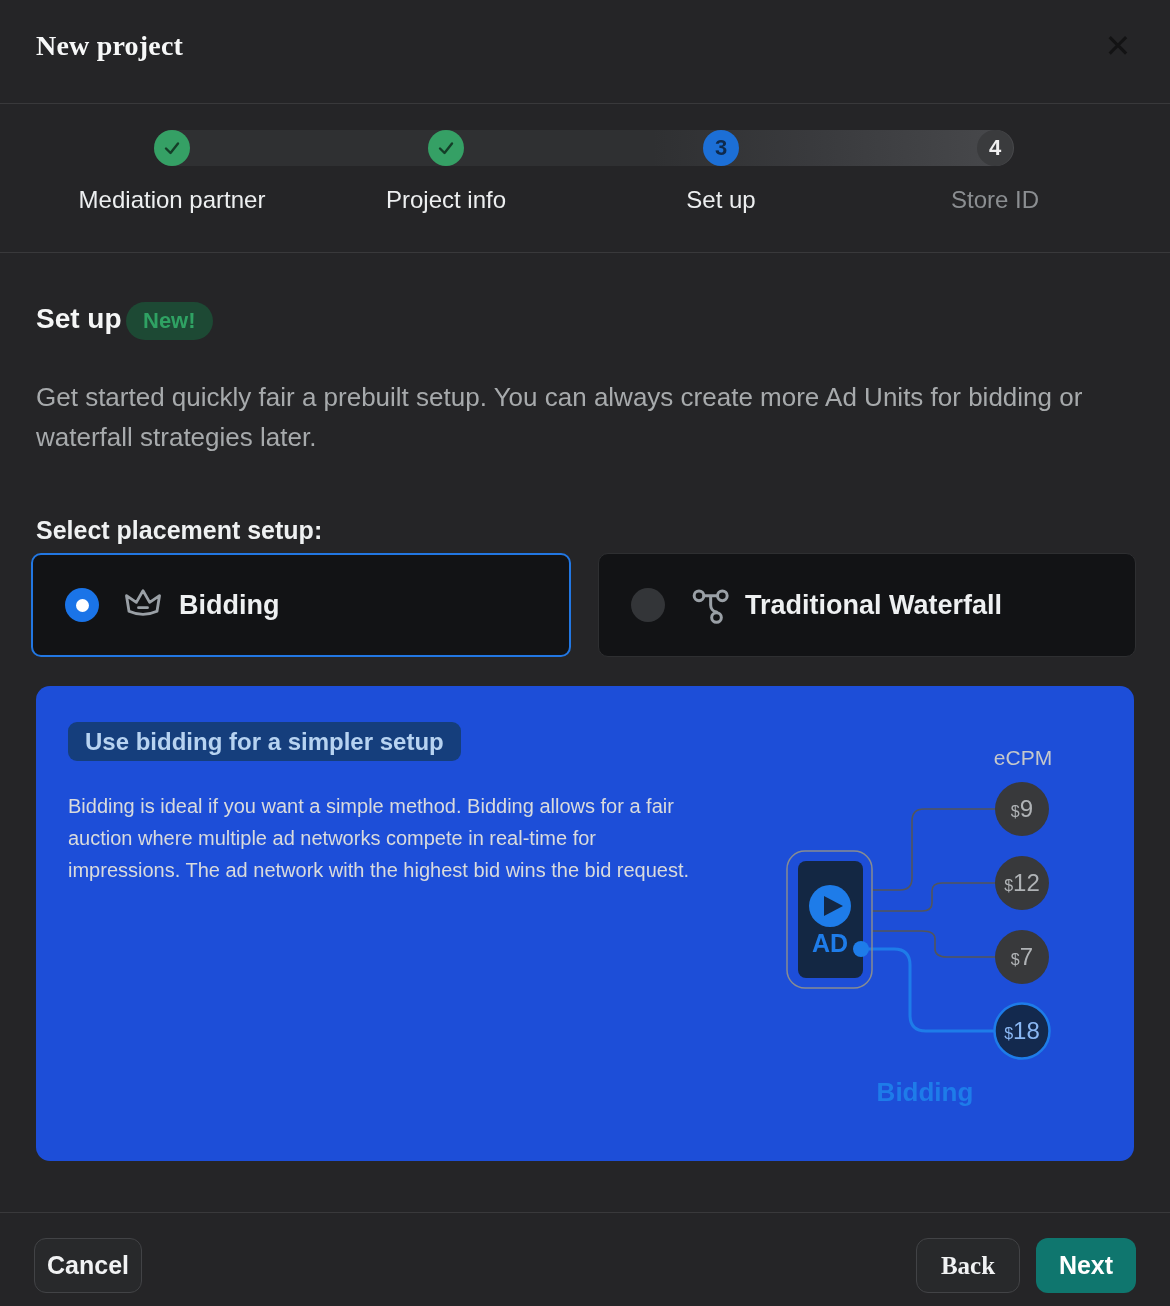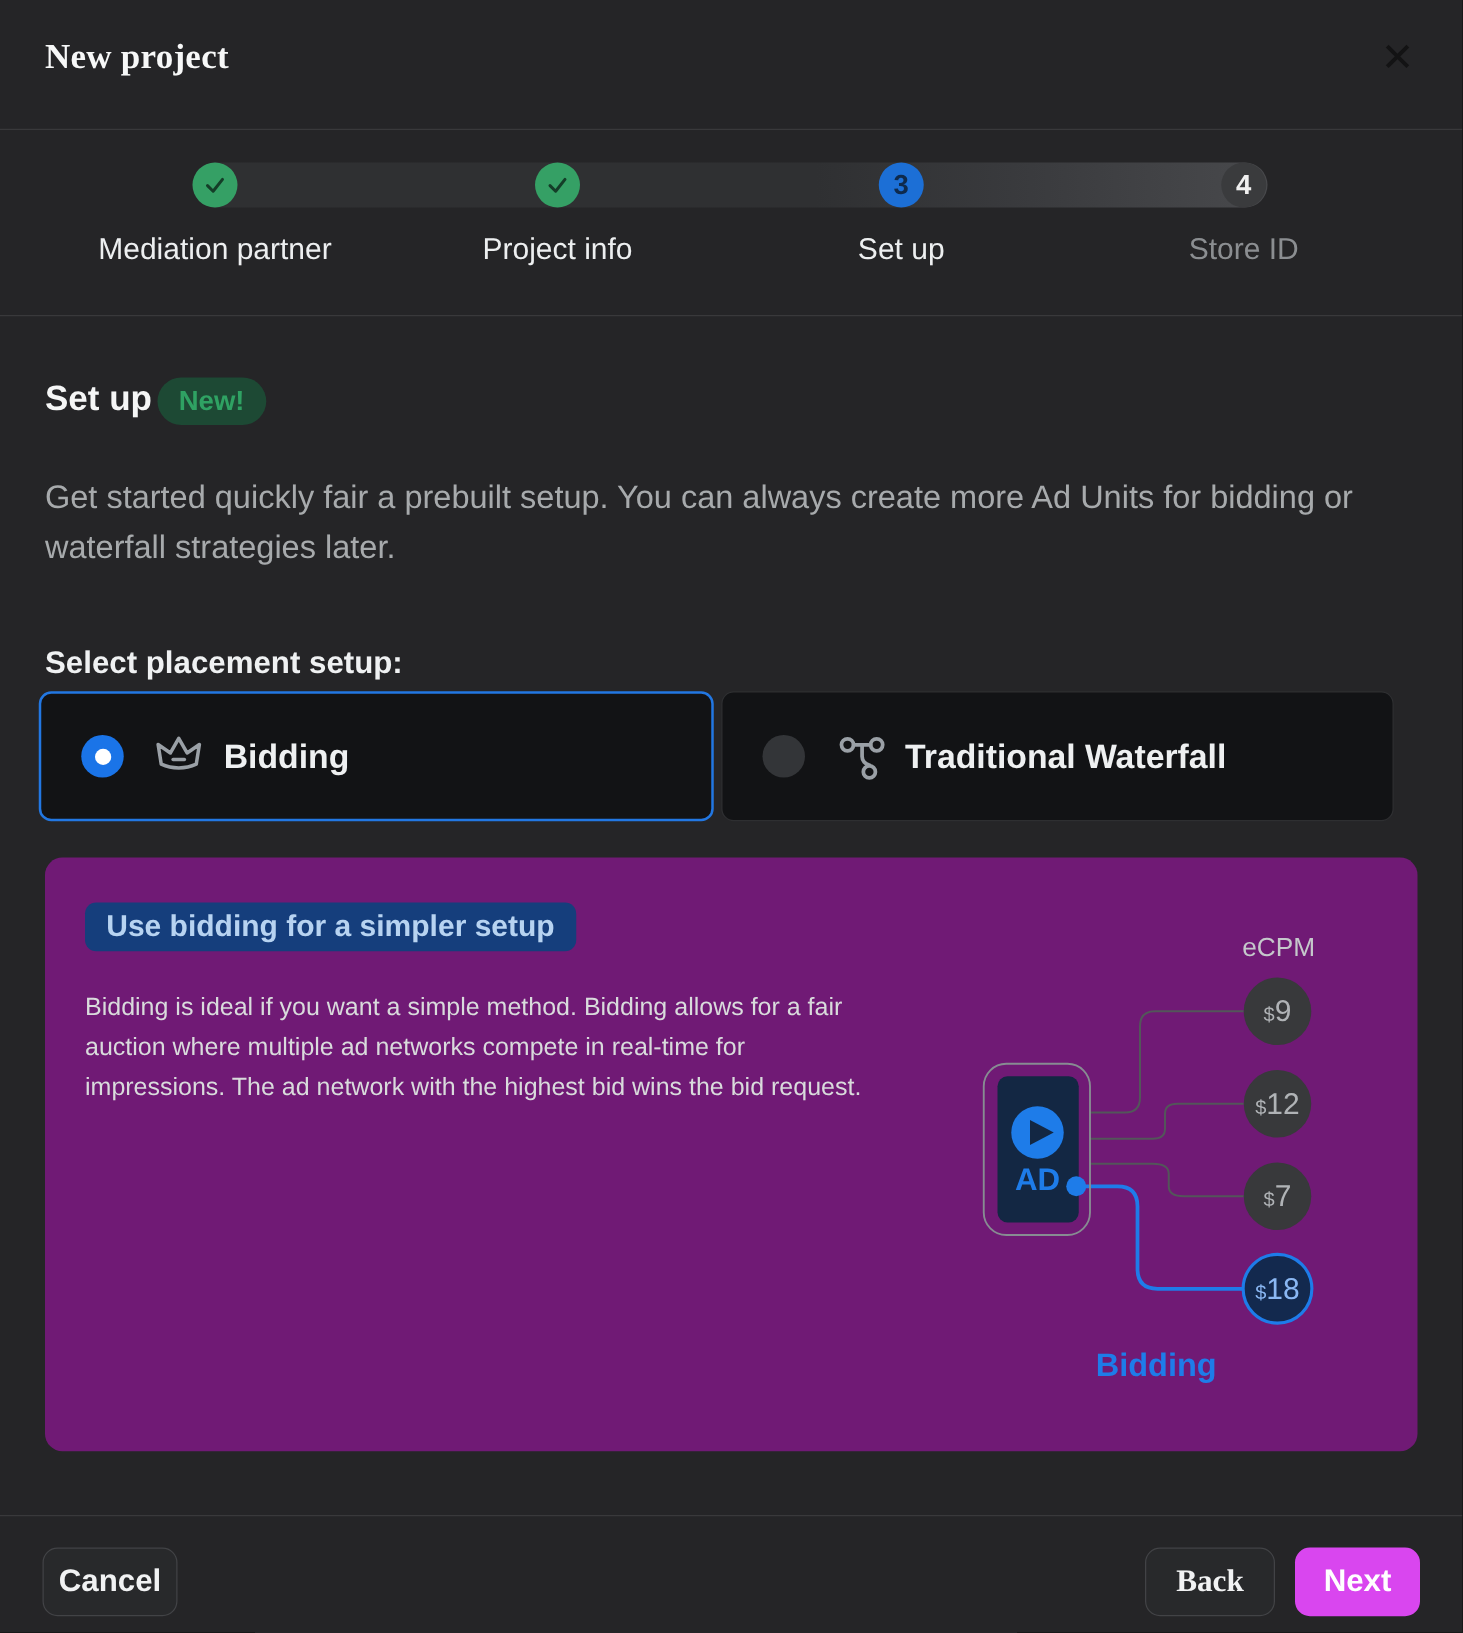--- a/index.html
+++ b/index.html
@@ -42,47 +42,47 @@
   }
   .setup-desc { position:absolute; left:36px; top:377px; width:1092px; font-size:26px; line-height:40px; color:#a7aaac; }
   .select-label { position:absolute; left:36px; top:516px; font-size:25px; font-weight:700; color:#eff1f2; }
 
   
   .option-card {
     position:absolute; top:553px; height:104px; border-radius:10px; background:#121315;
     display:flex; align-items:center; padding-left:32px; cursor:pointer;
   }
   .option-card.selected { left:31px; width:540px; border:2px solid #2277e2; }
-  .option-card.unselected { left:577px; width:538px; border:1px solid #2e2f31; }
+  .option-card.unselected { left:598px; width:538px; border:1px solid #2e2f31; }
   .radio { width:34px; height:34px; border-radius:50%; flex:0 0 auto; }
   .radio.on { background:#1a74e8; display:flex; align-items:center; justify-content:center; }
   .radio.on::after { content:""; width:13px; height:13px; border-radius:50%; background:#ffffff; }
   .radio.off { background:#333538; }
   .opt-icon { margin-left:24px; flex:0 0 auto; display:flex; }
   .opt-label { margin-left:16px; font-size:27px; font-weight:600; color:#eef0f1; white-space:nowrap; }
 
   
-  .panel { position:absolute; left:36px; top:686px; width:1098px; height:475px; border-radius:14px; background:#701a75; }
+  .panel { position:absolute; left:36px; top:686px; width:1098px; height:475px; border-radius:14px; background:#1d4ed8; }
   .info-badge {
     position:absolute; left:32px; top:36px; height:39px; line-height:39px; padding:0 17px;
     border-radius:9px; background:#153e7c; color:#b7d3f1; font-size:24px; font-weight:700;
   }
   .panel-desc { position:absolute; left:32px; top:104px; width:632px; font-size:20px; line-height:32px; color:#d9dbdc; }
   .illus { position:absolute; left:724px; top:30px; }
 
   
   .btn {
     position:absolute; top:1238px; height:55px; border-radius:12px; border:1px solid #424346;
     background:#28292b; color:#f1f2f3; font-size:25px; font-weight:600;
     display:flex; align-items:center; justify-content:center; cursor:pointer;
     font-family:"Liberation Sans", sans-serif;
   }
   .btn.cancel { left:34px;  width:108px; }
   .btn.back   { left:916px; width:104px;font-family:Liberation Serif, serif; }
-  .btn.next   { left:1036px; width:100px; background:#d946ef; border:none; color:#ffffff; }
+  .btn.next   { left:1036px; width:100px; background:#0f766e; border:none; color:#ffffff; }
 </style>
 </head>
 <body>
 
 <div class="modal">
 
   <div class="dlg-title">New project</div>
   <div class="close-btn">
     <span>✕</span>
   </div>

